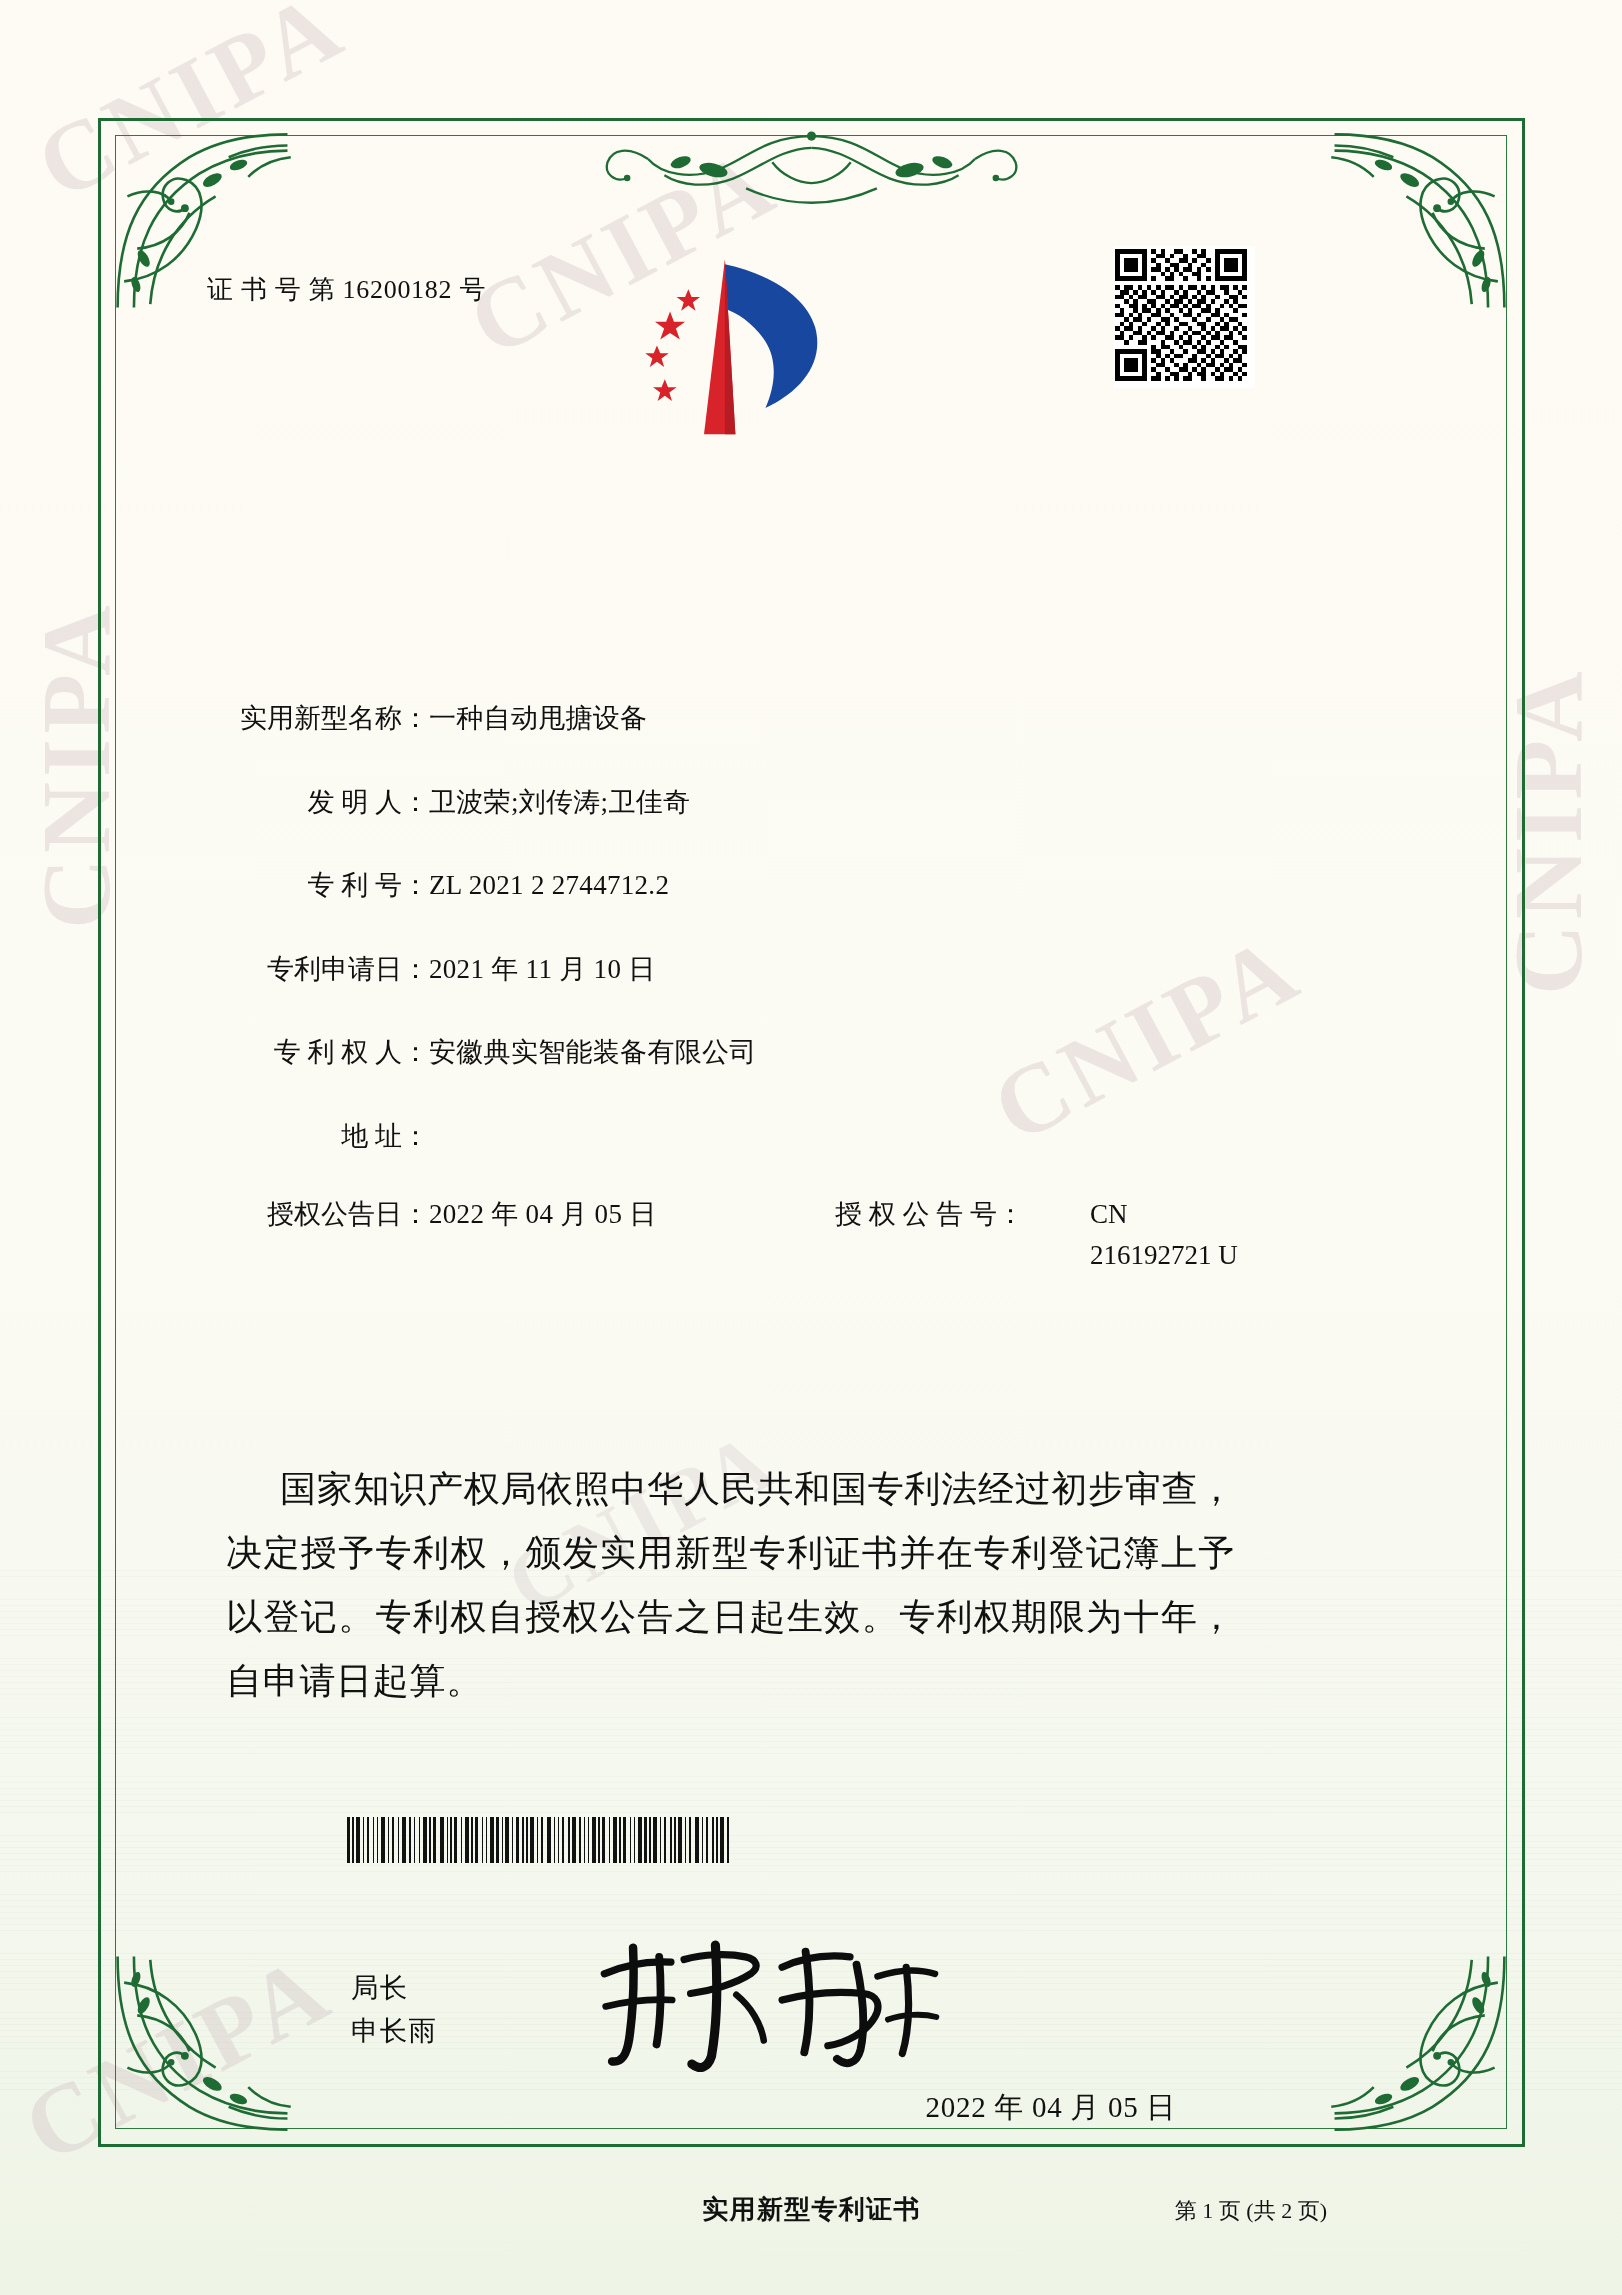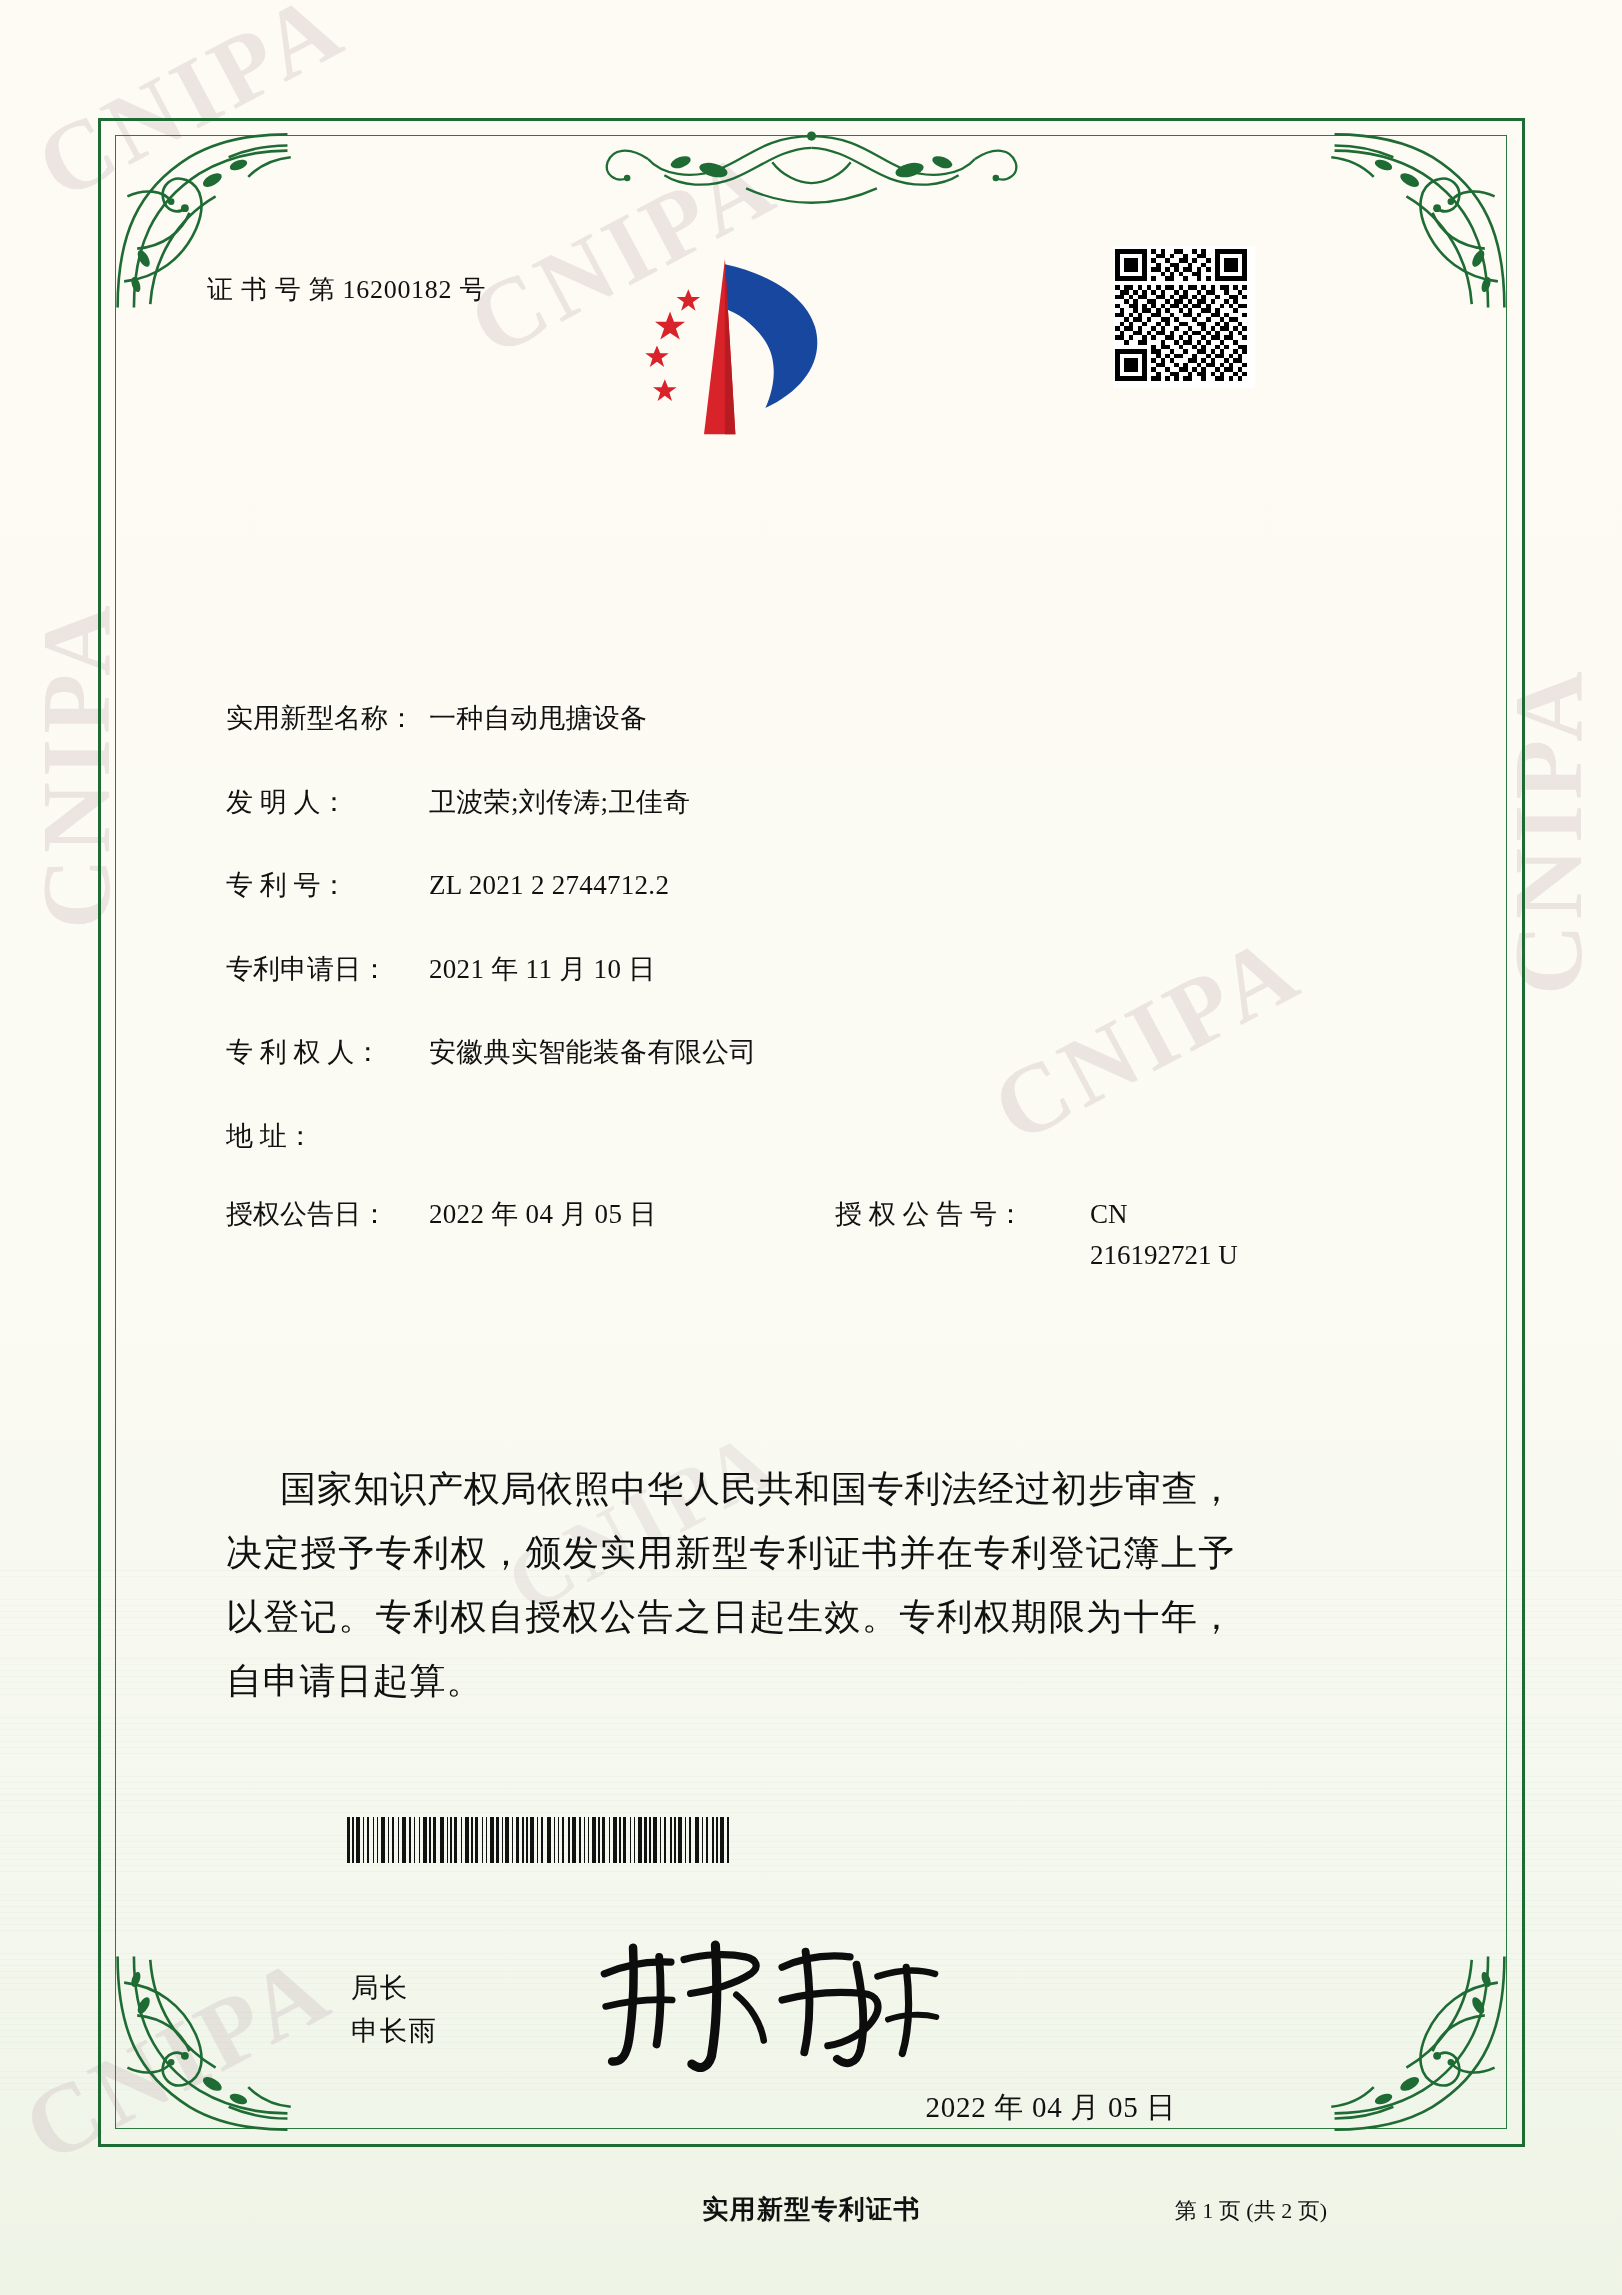--- a/index.html
+++ b/index.html
@@ -143,20 +143,21 @@
     margin-bottom: 43px;
     font-size: 27px;
     color: #111;
     line-height: 1.5;
   }
   .field-label {
     width: 203px;
     flex: 0 0 203px;
     letter-spacing: 0px;
     white-space: pre;
+    text-align: right;
   }
   .field-value {
     flex: 1 1 auto;
     letter-spacing: 0.3px;
   }
   .field-row.dual .field-value { flex: 0 0 auto; width: 406px; }
   .field-label2 {
     flex: 0 0 auto;
     width: 255px;
     white-space: pre;

